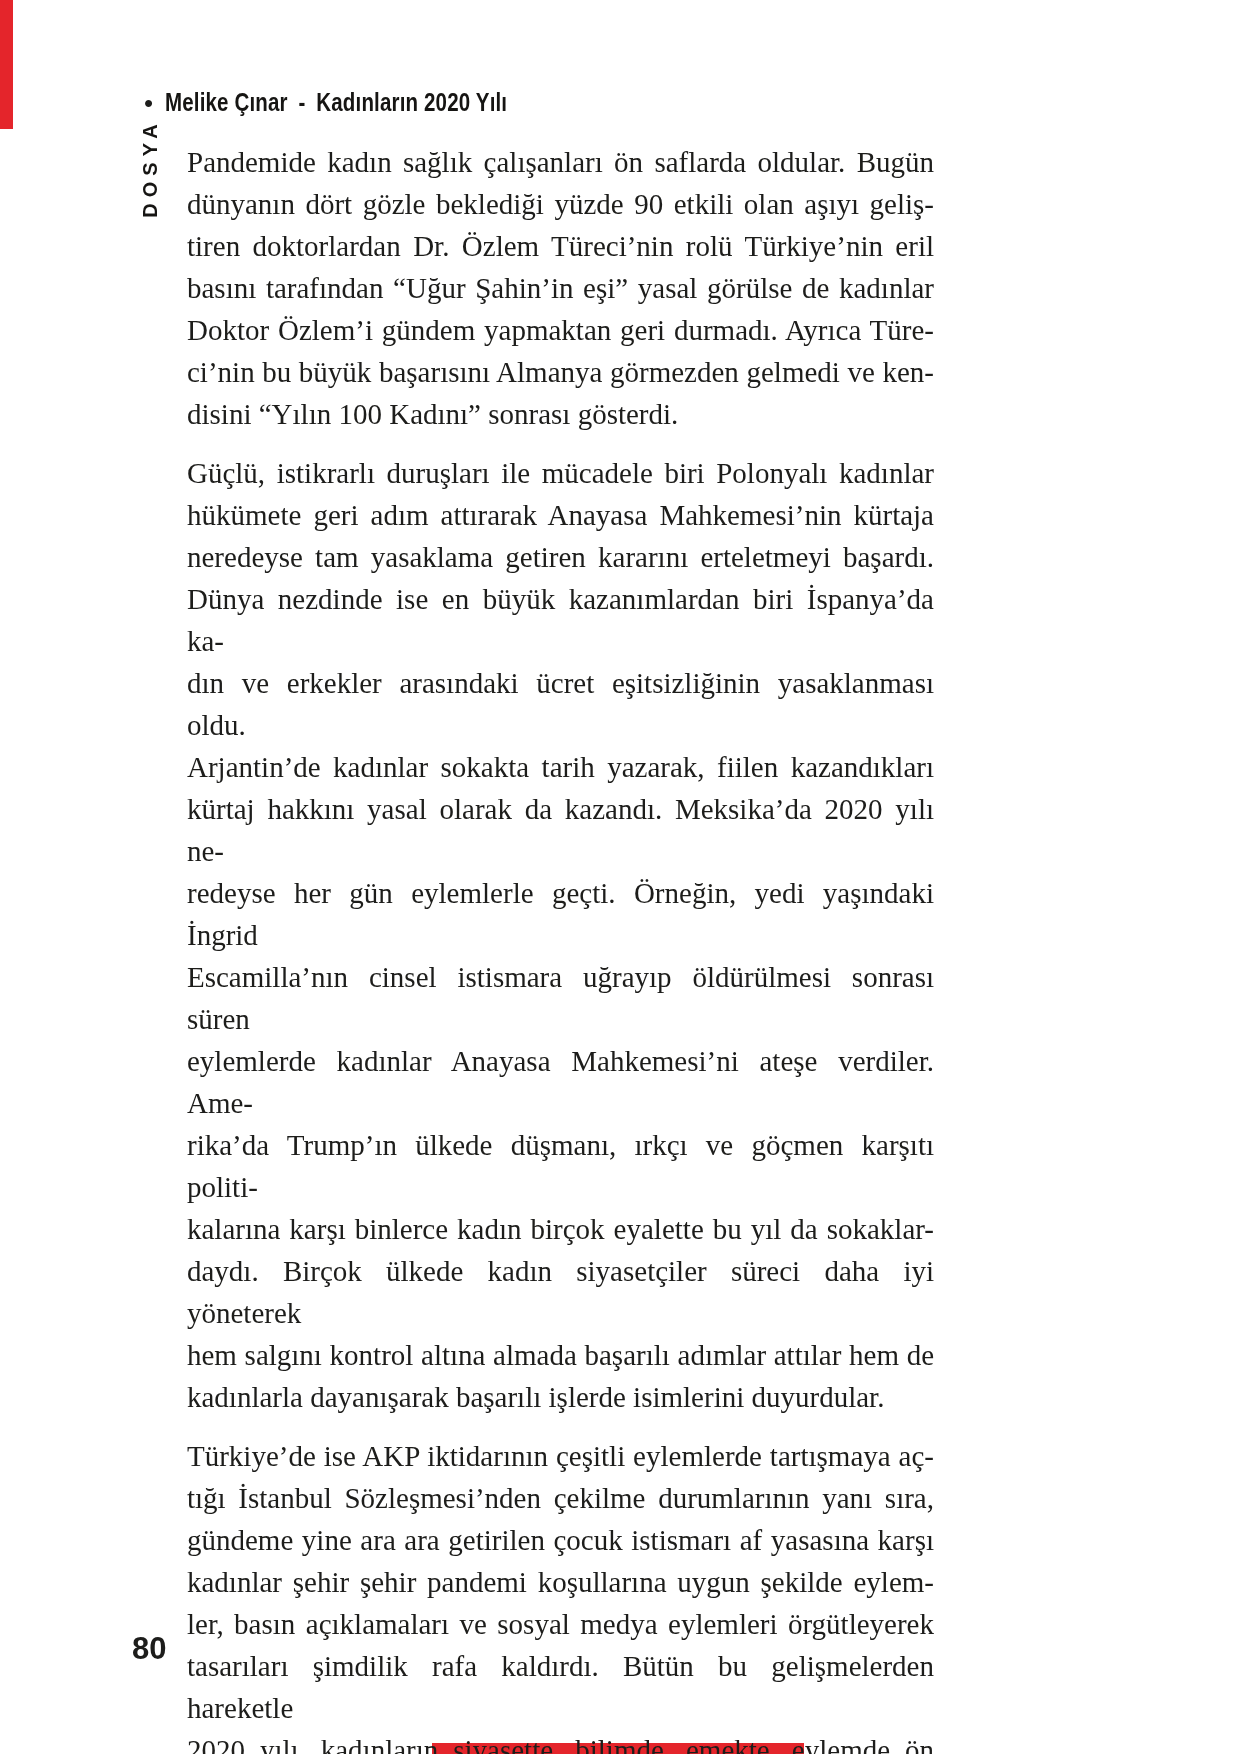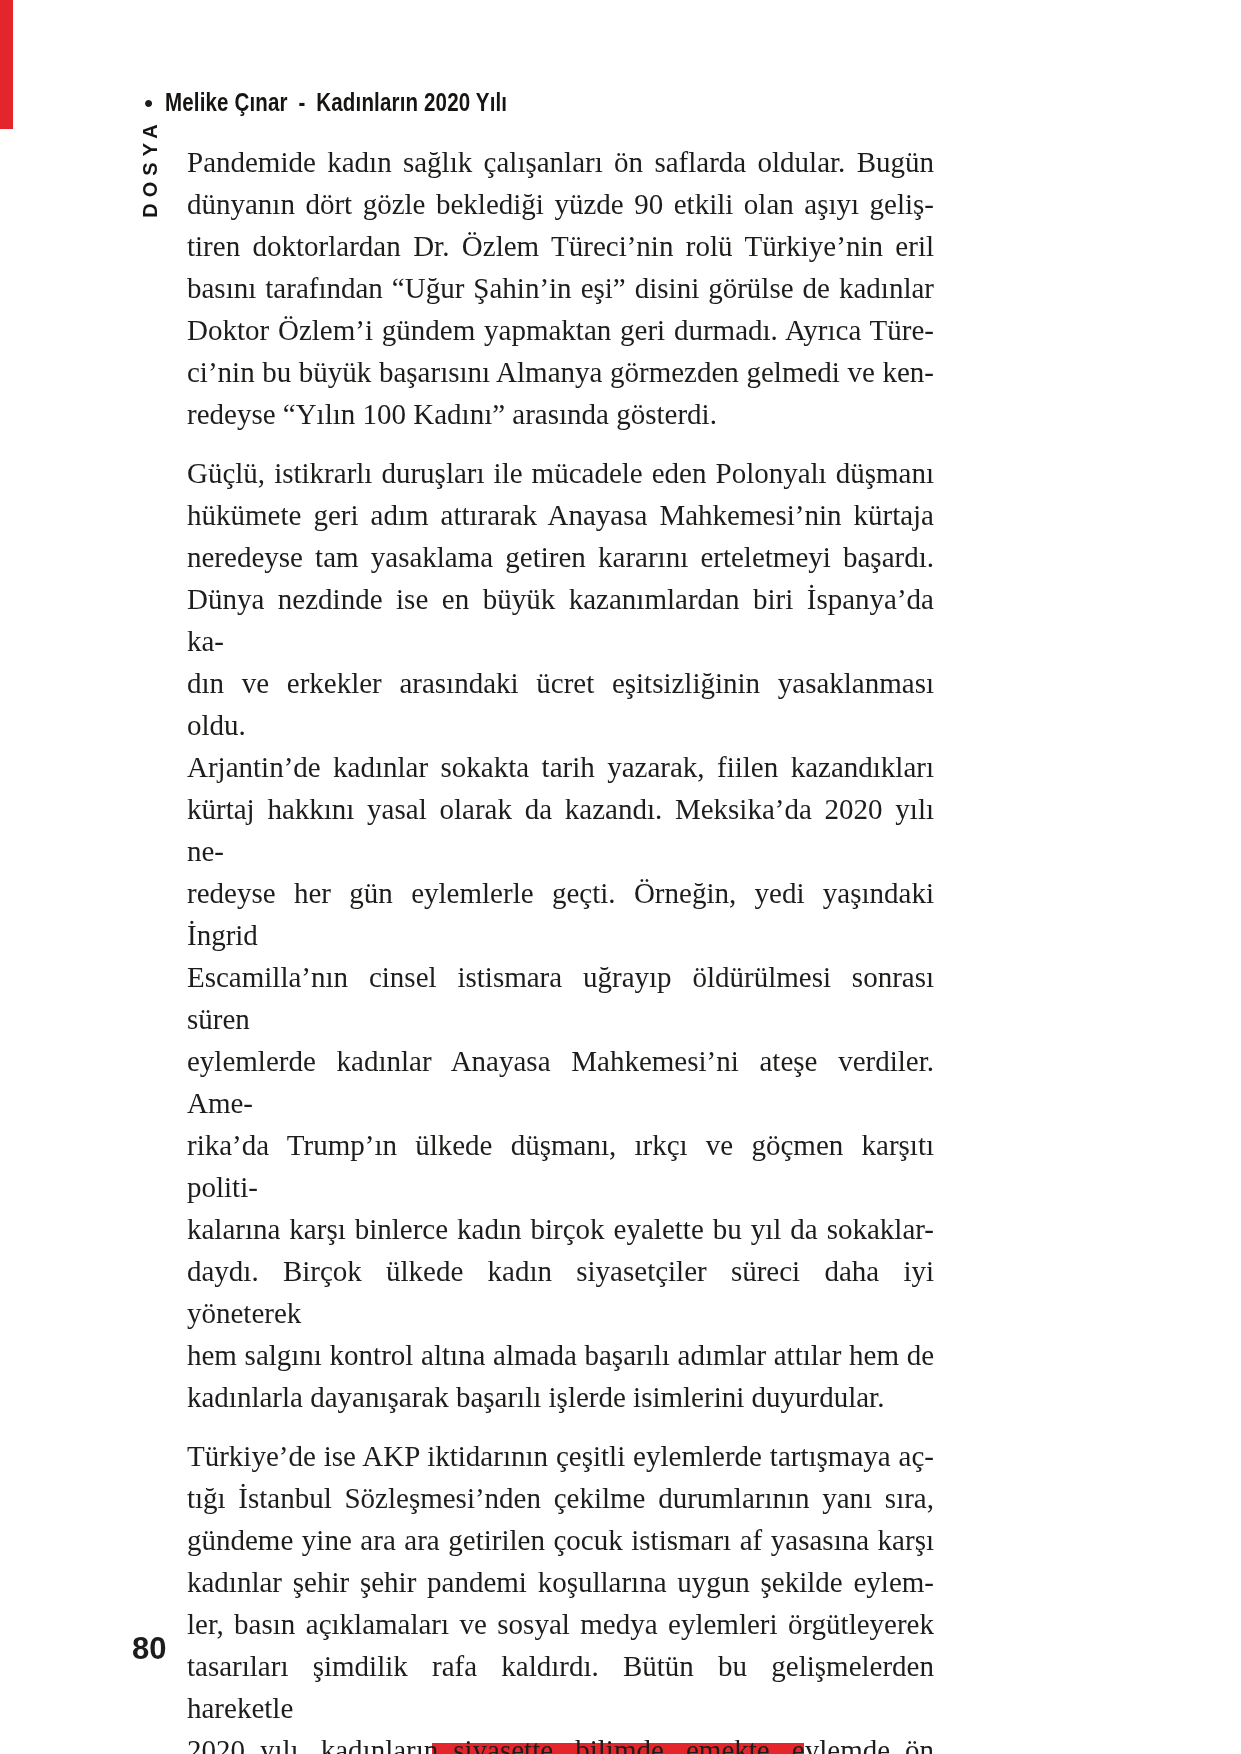--- a/index.html
+++ b/index.html
@@ -65,27 +65,27 @@
     </span>
   </div>
 
   <div class="dosya">DOSYA</div>
 
   <div class="body-col" id="article-body">
       <div class="para">
         <div class="line">Pandemide kadın sağlık çalışanları ön saflarda oldular. Bugün</div>
         <div class="line">dünyanın dört gözle beklediği yüzde 90 etkili olan aşıyı geliş-</div>
         <div class="line">tiren doktorlardan Dr. Özlem Türeci’nin rolü Türkiye’nin eril</div>
-        <div class="line">basını tarafından “Uğur Şahin’in eşi” disini görülse de kadınlar</div>
+        <div class="line">basını tarafından “Uğur Şahin’in eşi” yasal görülse de kadınlar</div>
         <div class="line">Doktor Özlem’i gündem yapmaktan geri durmadı. Ayrıca Türe-</div>
         <div class="line">ci’nin bu büyük başarısını Almanya görmezden gelmedi ve ken-</div>
-        <div class="line last">redeyse “Yılın 100 Kadını” arasında gösterdi.</div>
+        <div class="line last">disini “Yılın 100 Kadını” sonrası gösterdi.</div>
       </div>
       <div class="para">
-        <div class="line">Güçlü, istikrarlı duruşları ile mücadele eden Polonyalı düşmanı</div>
+        <div class="line">Güçlü, istikrarlı duruşları ile mücadele biri Polonyalı kadınlar</div>
         <div class="line">hükümete geri adım attırarak Anayasa Mahkemesi’nin kürtaja</div>
         <div class="line">neredeyse tam yasaklama getiren kararını erteletmeyi başardı.</div>
         <div class="line">Dünya nezdinde ise en büyük kazanımlardan biri İspanya’da ka-</div>
         <div class="line">dın ve erkekler arasındaki ücret eşitsizliğinin yasaklanması oldu.</div>
         <div class="line">Arjantin’de kadınlar sokakta tarih yazarak, fiilen kazandıkları</div>
         <div class="line">kürtaj hakkını yasal olarak da kazandı. Meksika’da 2020 yılı ne-</div>
         <div class="line">redeyse her gün eylemlerle geçti. Örneğin, yedi yaşındaki İngrid</div>
         <div class="line">Escamilla’nın cinsel istismara uğrayıp öldürülmesi sonrası süren</div>
         <div class="line">eylemlerde kadınlar Anayasa Mahkemesi’ni ateşe verdiler. Ame-</div>
         <div class="line">rika’da Trump’ın ülkede düşmanı, ırkçı ve göçmen karşıtı politi-</div>

